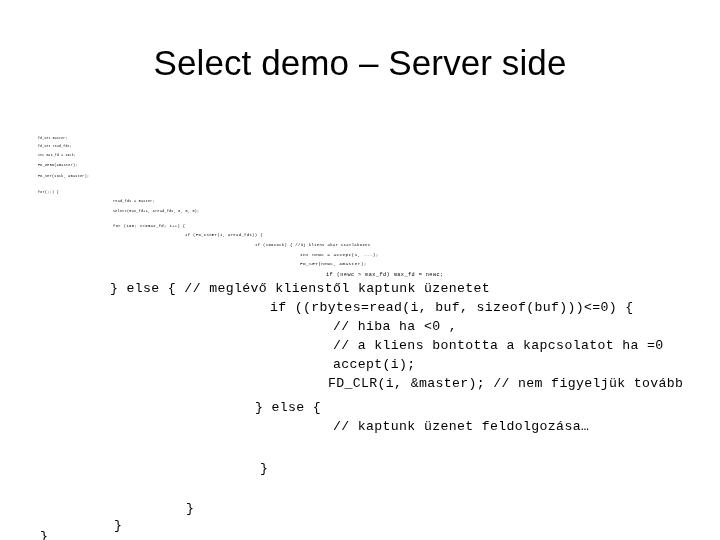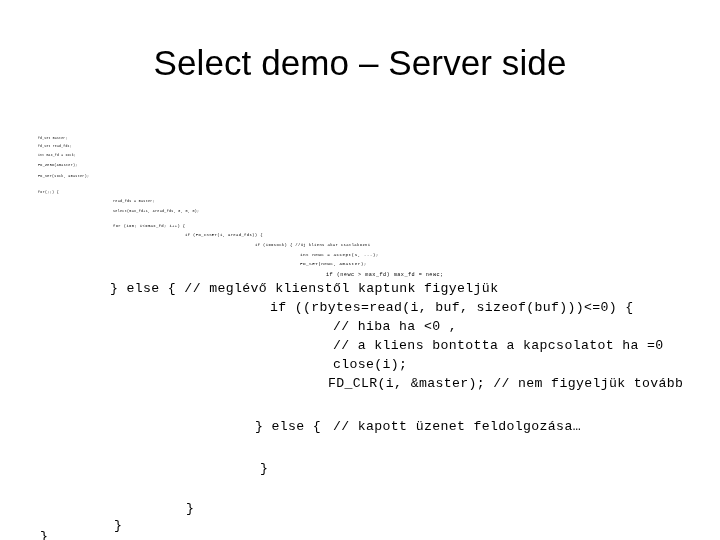--- a/index.html
+++ b/index.html
@@ -80,28 +80,28 @@
         <div class="code-line t2" style="left: 113px; top: 199px;">read_fds = master;</div>
         <div class="code-line t2" style="left: 113px; top: 209px;">select(max_fd+1, &amp;read_fds, 0, 0, 0);</div>
         <div class="code-line t3" style="left: 113px; top: 224px;">for (i=0; i&lt;=max_fd; i++) {</div>
         <div class="code-line t3" style="left: 185px; top: 233px;">if (FD_ISSET(i, &amp;read_fds)) {</div>
         <div class="code-line t3" style="left: 255px; top: 243px;">if (i==sock) { //új kliens akar csatlakozni</div>
         <div class="code-line t4" style="left: 300px; top: 252px;">int newc = accept(s, ...);</div>
         <div class="code-line t4" style="left: 300px; top: 261px;">FD_SET(newc, &amp;master);</div>
         <div class="code-line t5" style="left: 326px; top: 272px;">if (newc &gt; max_fd) max_fd = newc;</div>
       </div>
     <div id="main-code">
-        <div class="code-line t6" style="left: 110px; top: 281px;">} else { // meglévő klienstől kaptunk figyeljük</div>
+        <div class="code-line t6" style="left: 110px; top: 281px;">} else { // meglévő klienstől kaptunk üzenetet</div>
         <div class="code-line t6" style="left: 270px; top: 300px;">if ((rbytes=read(i, buf, sizeof(buf)))&lt;=0) {</div>
         <div class="code-line t6" style="left: 333px; top: 319px;">// hiba ha &lt;0 ,</div>
         <div class="code-line t6" style="left: 333px; top: 338px; text-align: right;">// a kliens bontotta a kapcsolatot ha =0</div>
-        <div class="code-line t6" style="left: 333px; top: 357px;">close(i);</div>
+        <div class="code-line t6" style="left: 333px; top: 357px;">accept(i);</div>
         <div class="code-line t6" style="left: 328px; top: 376px;">FD_CLR(i, &amp;master); // nem figyeljük tovább</div>
-        <div class="code-line t6" style="left: 255px; top: 400px; margin-top: 19px;">} else {</div>
-        <div class="code-line t6" style="left: 333px; top: 419px;">// kapott üzenet feldolgozása…</div>
+        <div class="code-line t6" style="left: 255px; top: 400px;">} else {</div>
+        <div class="code-line t6" style="left: 333px; top: 419px;">// kaptunk üzenet feldolgozása…</div>
       </div>
     <div id="brace-code">
         <div class="code-line t6" style="left: 260px; top: 461px;">}</div>
         <div class="code-line t6" style="left: 186px; top: 501px;">}</div>
         <div class="code-line t6" style="left: 114px; top: 518px;">}</div>
         <div class="code-line t6" style="left: 40px; top: 529px;">}</div>
       </div>
   </div>
 
 </div>

